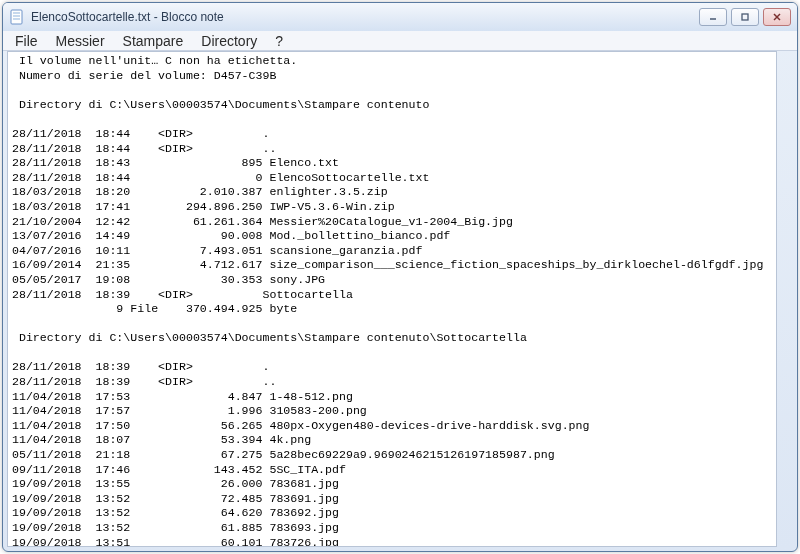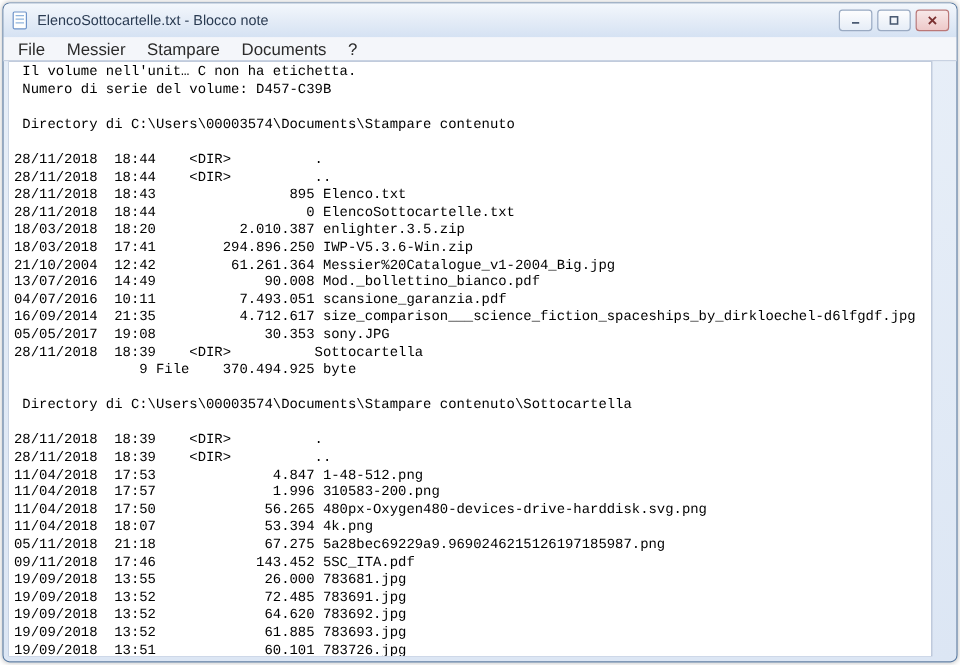--- a/index.html
+++ b/index.html
@@ -116,21 +116,21 @@
             <line x1="8" y1="2" x2="2" y2="8" stroke="#7a3030" stroke-width="1.5"></line>
           </svg>
       </div>
     </div>
   </div>
 
   <div class="menubar">
     <div class="menu-item">File</div>
     <div class="menu-item">Messier</div>
     <div class="menu-item">Stampare</div>
-    <div class="menu-item">Documents</div>
+    <div class="menu-item">Directory</div>
     <div class="menu-item">?</div>
   </div>
 
   <div class="content">
     <pre class="text" id="text-content"> Il volume nell'unit… C non ha etichetta.
  Numero di serie del volume: D457-C39B
 
  Directory di C:\Users\00003574\Documents\Stampare contenuto
 
 28/11/2018  18:44    &lt;DIR&gt;          .

